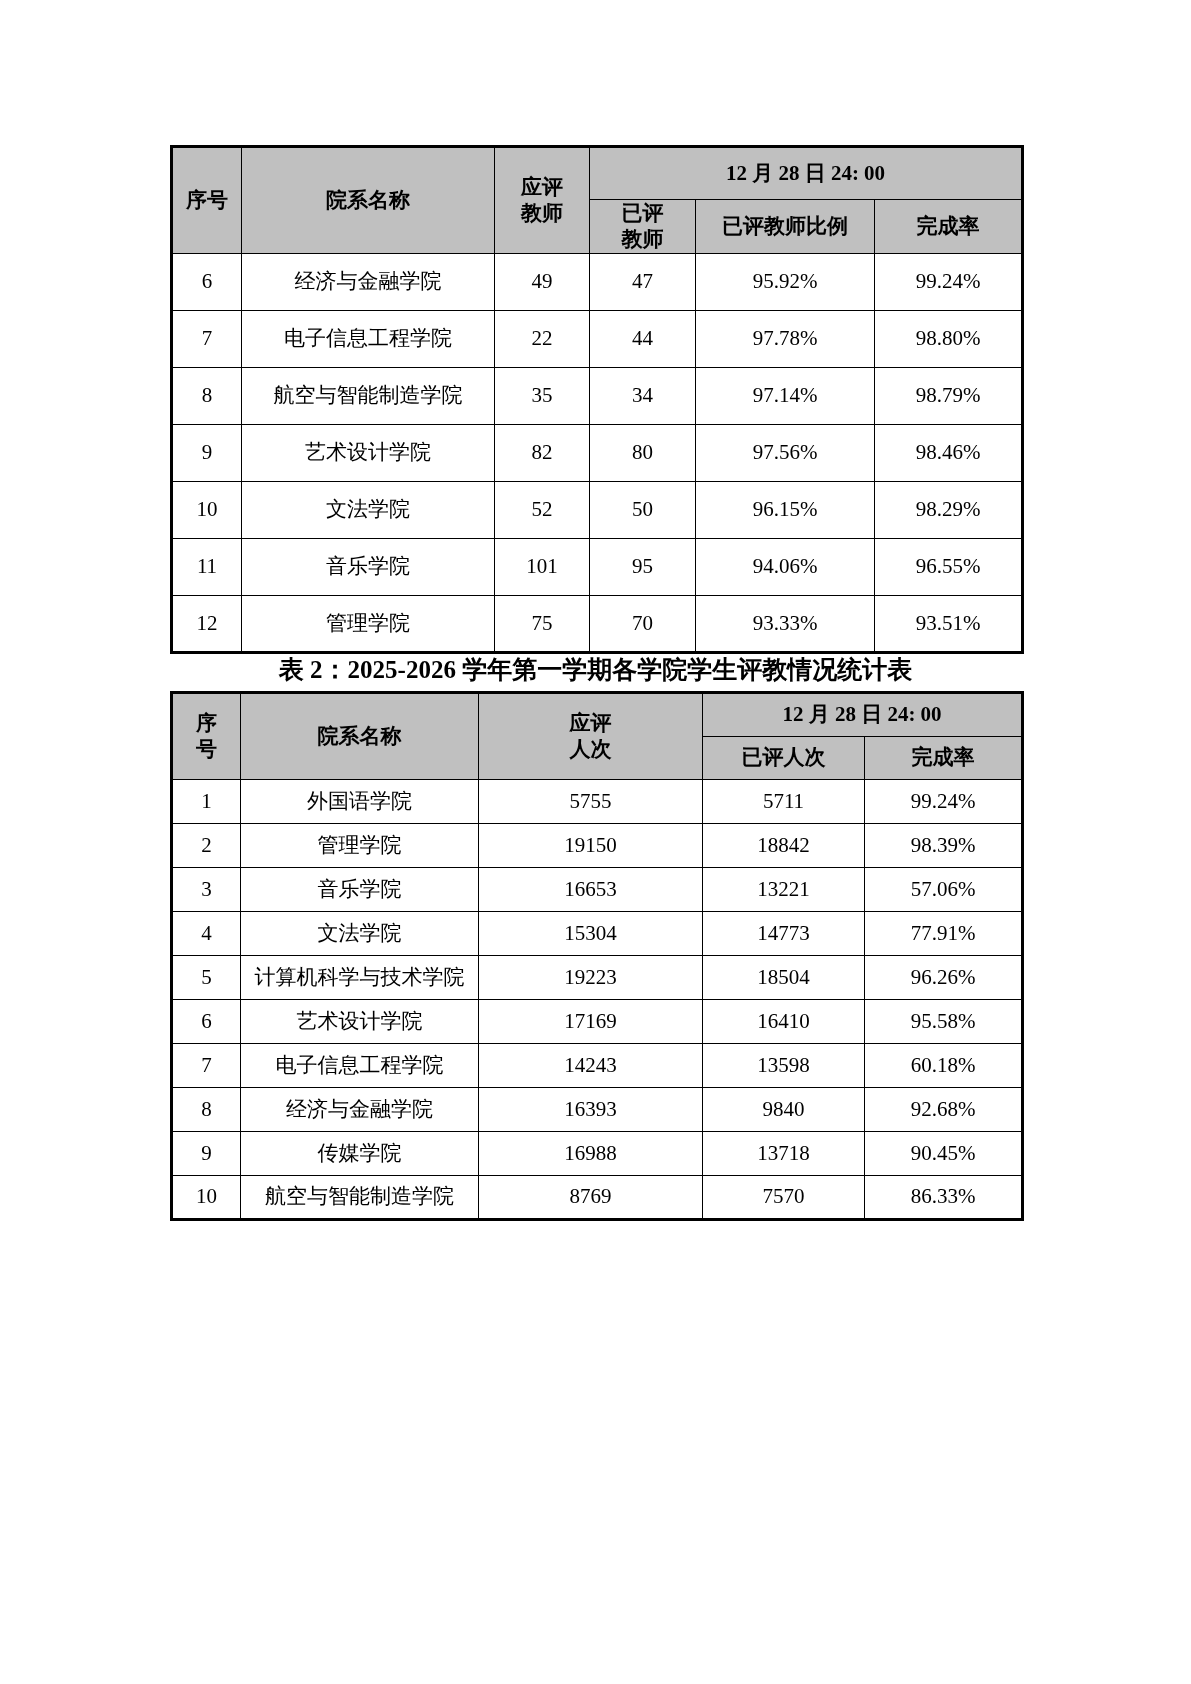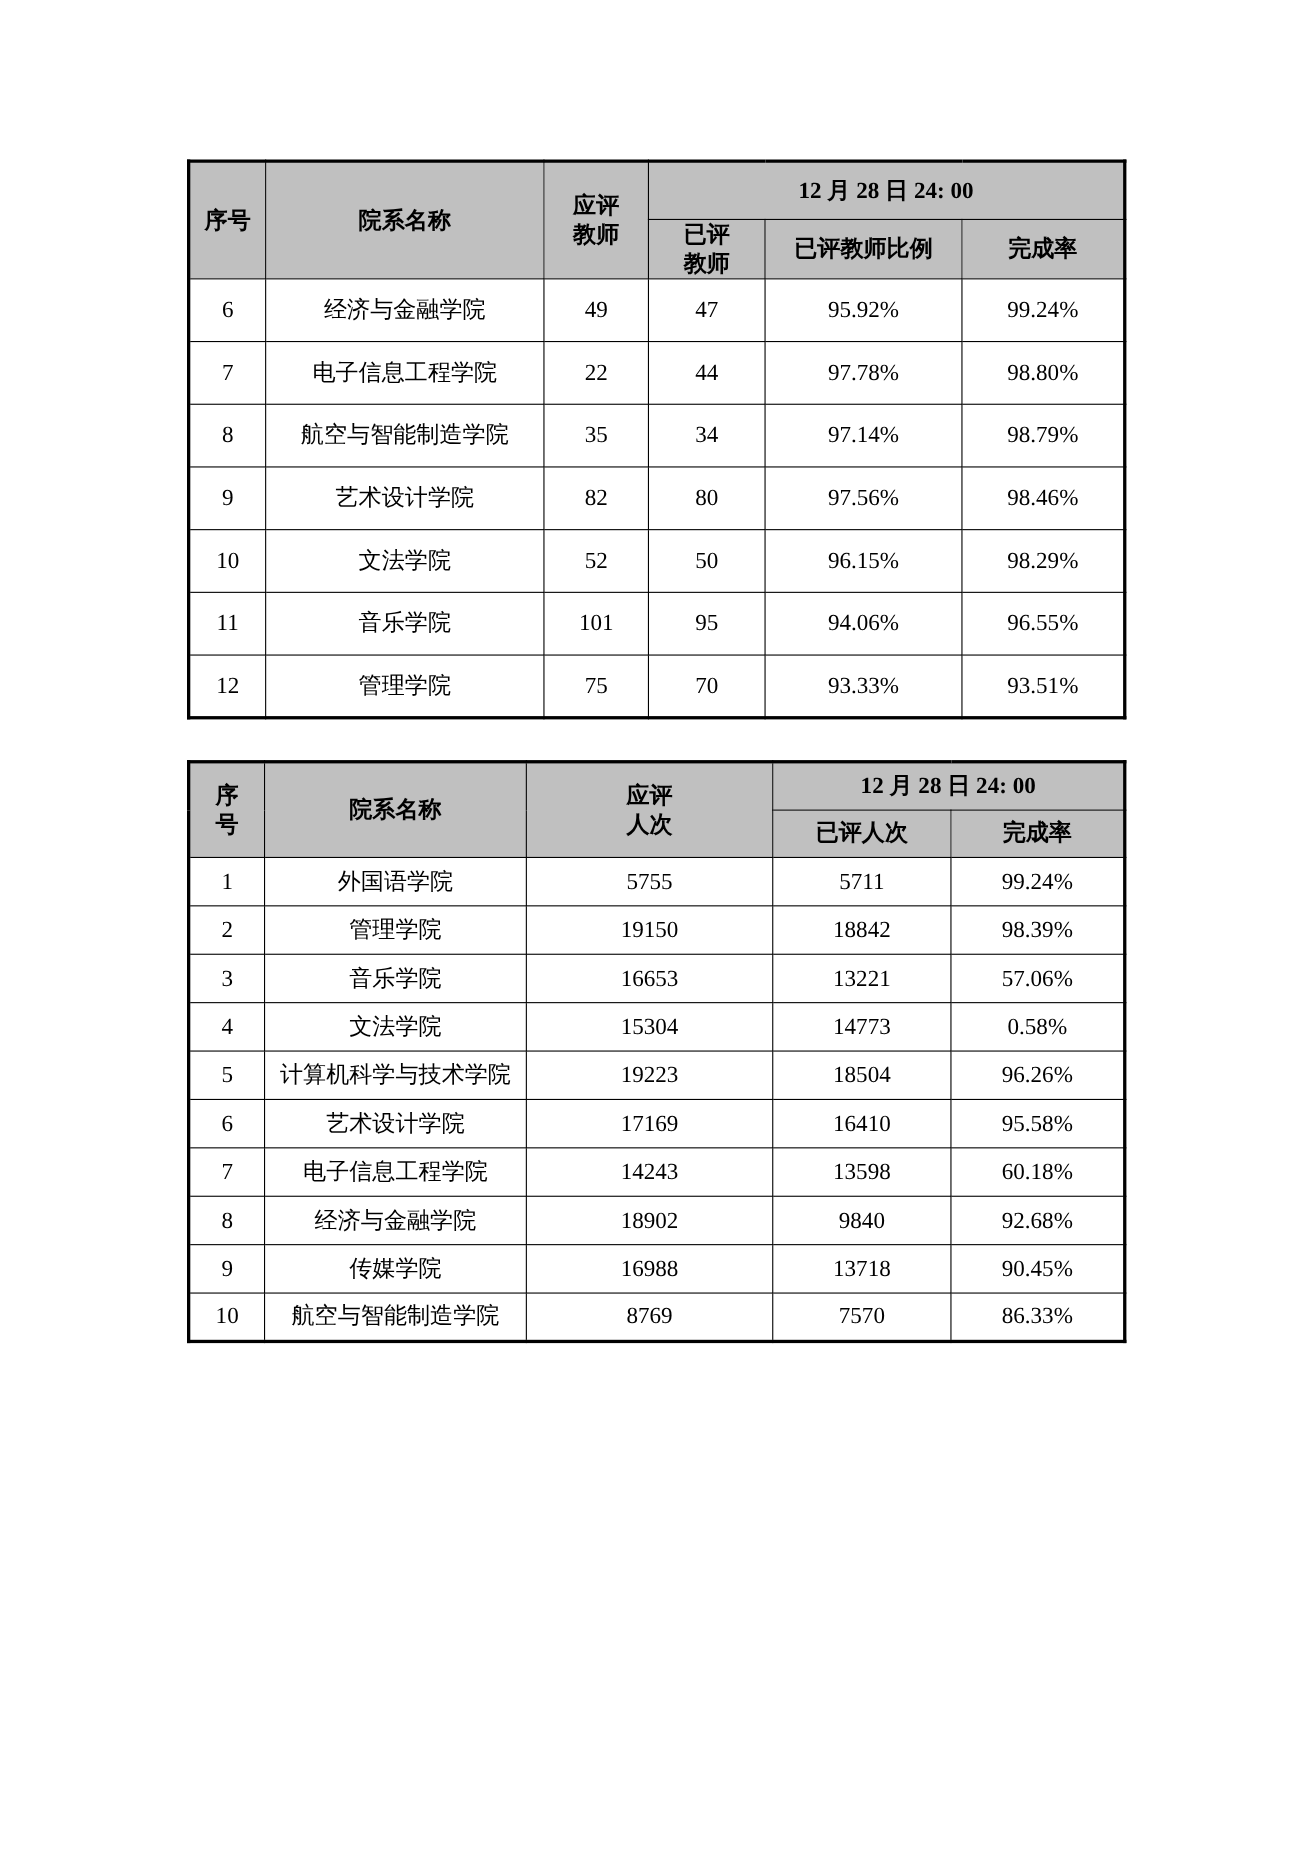--- a/index.html
+++ b/index.html
@@ -135,20 +135,21 @@
           <td>12</td>
           <td>管理学院</td>
           <td>75</td>
           <td>70</td>
           <td>93.33%</td>
           <td>93.51%</td>
         </tr>
       </tbody>
   </table>
 
+  <div class="title2">表 2：2025-2026 学年第一学期各学院学生评教情况统计表</div>
 
   <table class="t t2">
     <colgroup>
       <col style="width:69px">
       <col style="width:238px">
       <col style="width:224px">
       <col style="width:162px">
       <col style="width:158px">
     </colgroup>
     <thead>
@@ -185,21 +186,21 @@
           <td>音乐学院</td>
           <td>16653</td>
           <td>13221</td>
           <td>57.06%</td>
         </tr>
         <tr>
           <td>4</td>
           <td>文法学院</td>
           <td>15304</td>
           <td>14773</td>
-          <td>0.58%</td>
+          <td>77.91%</td>
         </tr>
         <tr>
           <td>5</td>
           <td>计算机科学与技术学院</td>
           <td>19223</td>
           <td>18504</td>
           <td>96.26%</td>
         </tr>
         <tr>
           <td>6</td>
@@ -211,21 +212,21 @@
         <tr>
           <td>7</td>
           <td>电子信息工程学院</td>
           <td>14243</td>
           <td>13598</td>
           <td>60.18%</td>
         </tr>
         <tr>
           <td>8</td>
           <td>经济与金融学院</td>
-          <td>18902</td>
+          <td>16393</td>
           <td>9840</td>
           <td>92.68%</td>
         </tr>
         <tr>
           <td>9</td>
           <td>传媒学院</td>
           <td>16988</td>
           <td>13718</td>
           <td>90.45%</td>
         </tr>

